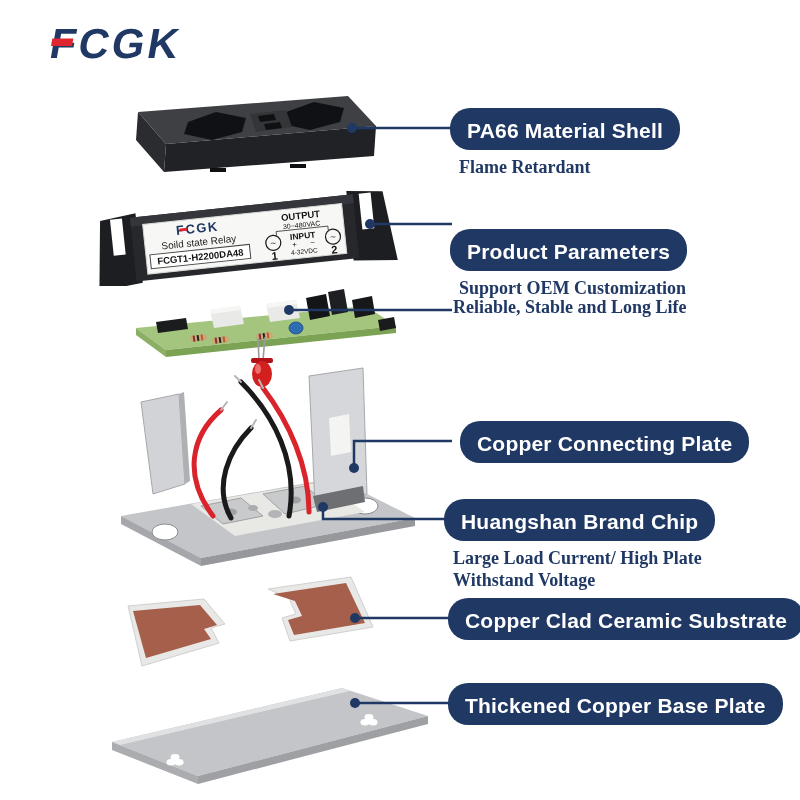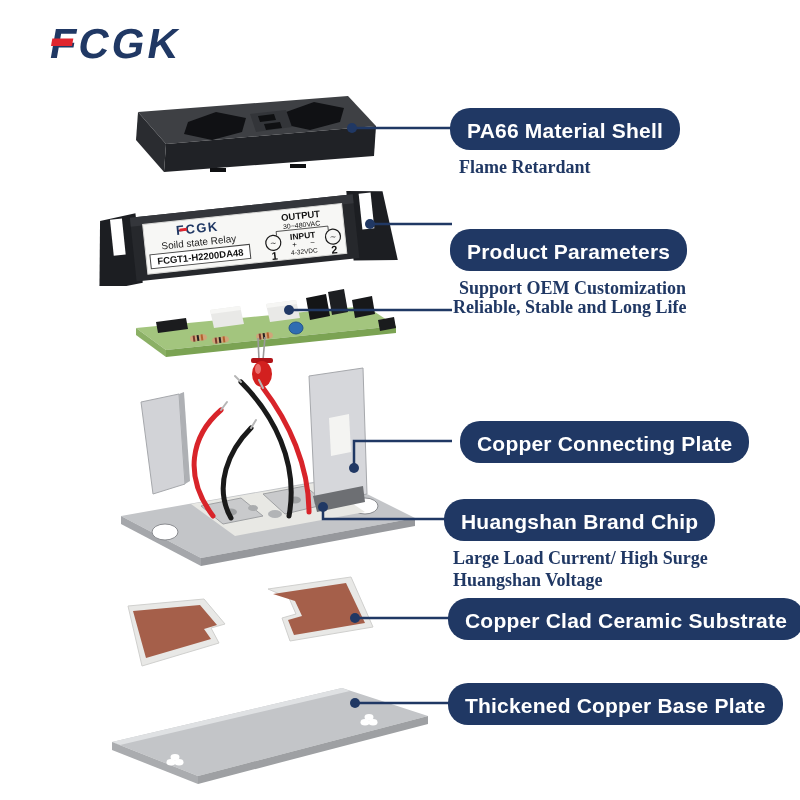--- a/index.html
+++ b/index.html
@@ -216,21 +216,21 @@
   <div class="callout" style="left:444px;top:290px;">
     <div class="sub">Reliable, Stable and Long Life</div>
   </div>
 
   <div class="callout" style="left:460px;top:421px;">
     <div class="pill">Copper Connecting Plate</div>
   </div>
 
   <div class="callout" style="left:444px;top:499px;">
     <div class="pill">Huangshan Brand Chip</div>
-    <div class="sub wrap">Large Load Current/ High Surge Huangshan Voltage</div>
+    <div class="sub wrap">Large Load Current/ High Plate Withstand Voltage</div>
   </div>
 
   <div class="callout" style="left:448px;top:598px;">
     <div class="pill">Copper Clad Ceramic Substrate</div>
   </div>
 
   <div class="callout" style="left:448px;top:683px;">
     <div class="pill">Thickened Copper Base Plate</div>
   </div>
 

